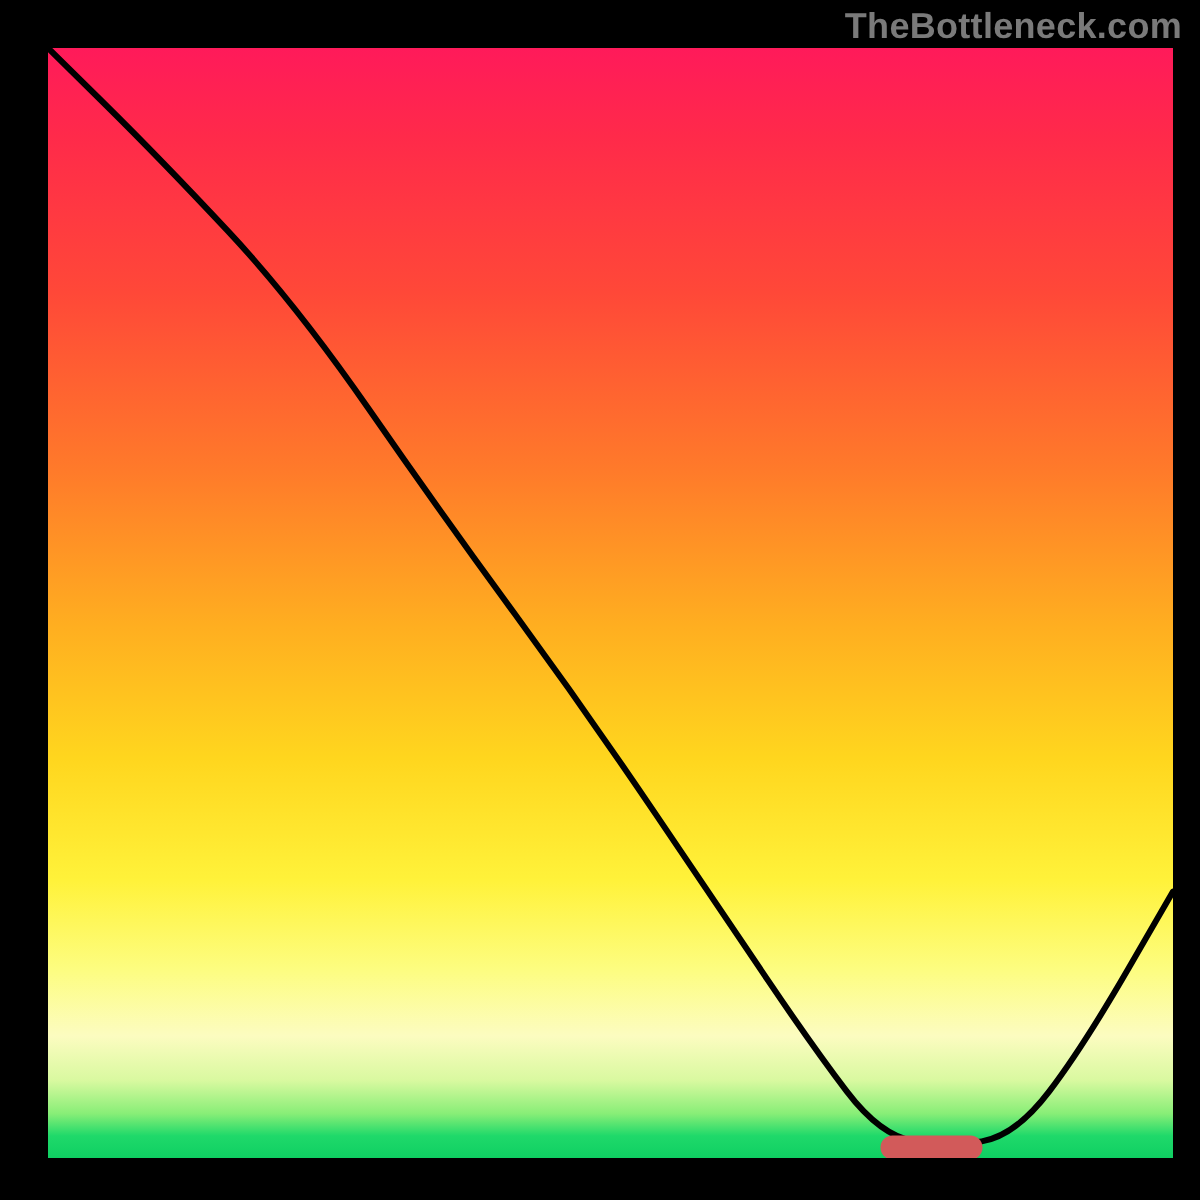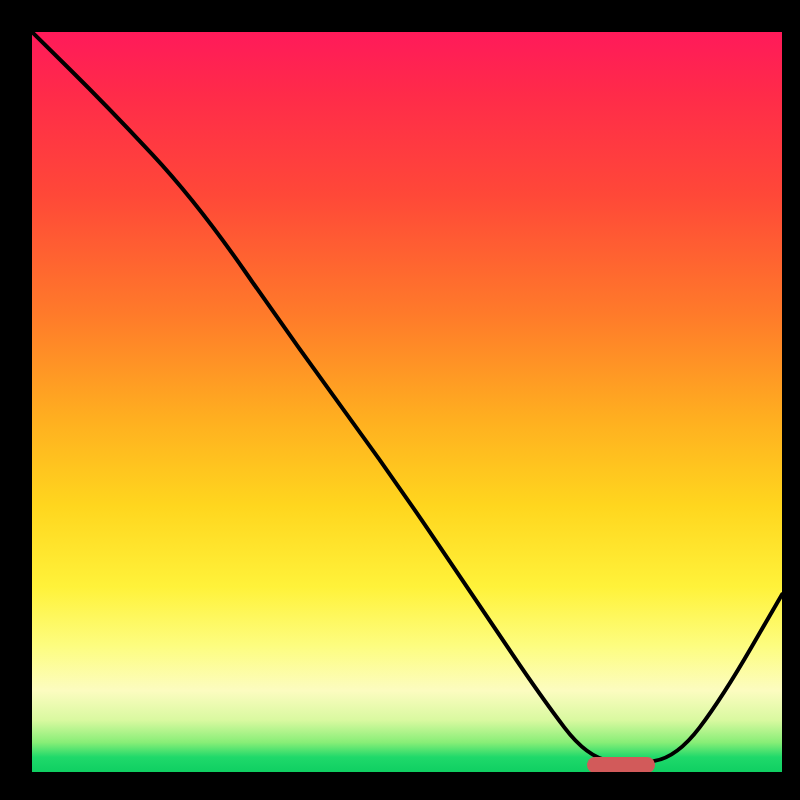--- a/index.html
+++ b/index.html
@@ -86,20 +86,21 @@
     border-bottom: 2px solid #000;
     pointer-events: none;
     z-index: 40;
   }
 </style>
 </head>
 <body>
 
 <div class="container">
 
+  <div class="watermark">TheBottleneck.com</div>
 
   <div class="plot-area"></div>
 
   <svg class="curve" viewBox="0 0 750 740" preserveAspectRatio="none">
     <path id="curve-path" fill="none" stroke="#000000" stroke-width="4" stroke-linejoin="round" stroke-linecap="round" d="M 0 0 Q 0 0 37.5 37 Q 75 74 120 122.09999999999997 Q 165 170.19999999999993 213.75 240.49999999999997 Q 262.5 310.8 311.25 377.4 Q 360 444 405 510.6 Q 450 577.2 480 621.6 Q 510.00000000000006 666 532.5 695.6 Q 555 725.2 577.5 728.9000000000001 Q 600 732.6 622.5 728.9000000000001 Q 645 725.2 667.5 695.6 Q 690 666 720 614.2 T 750 562.4"></path>
   </svg>
 
   <div class="marker" id="marker-pill" style="left: 587px; width: 67.5px; top: 756.6px; background: rgb(210, 90, 90);"></div>
 
   <div class="axes"></div>

